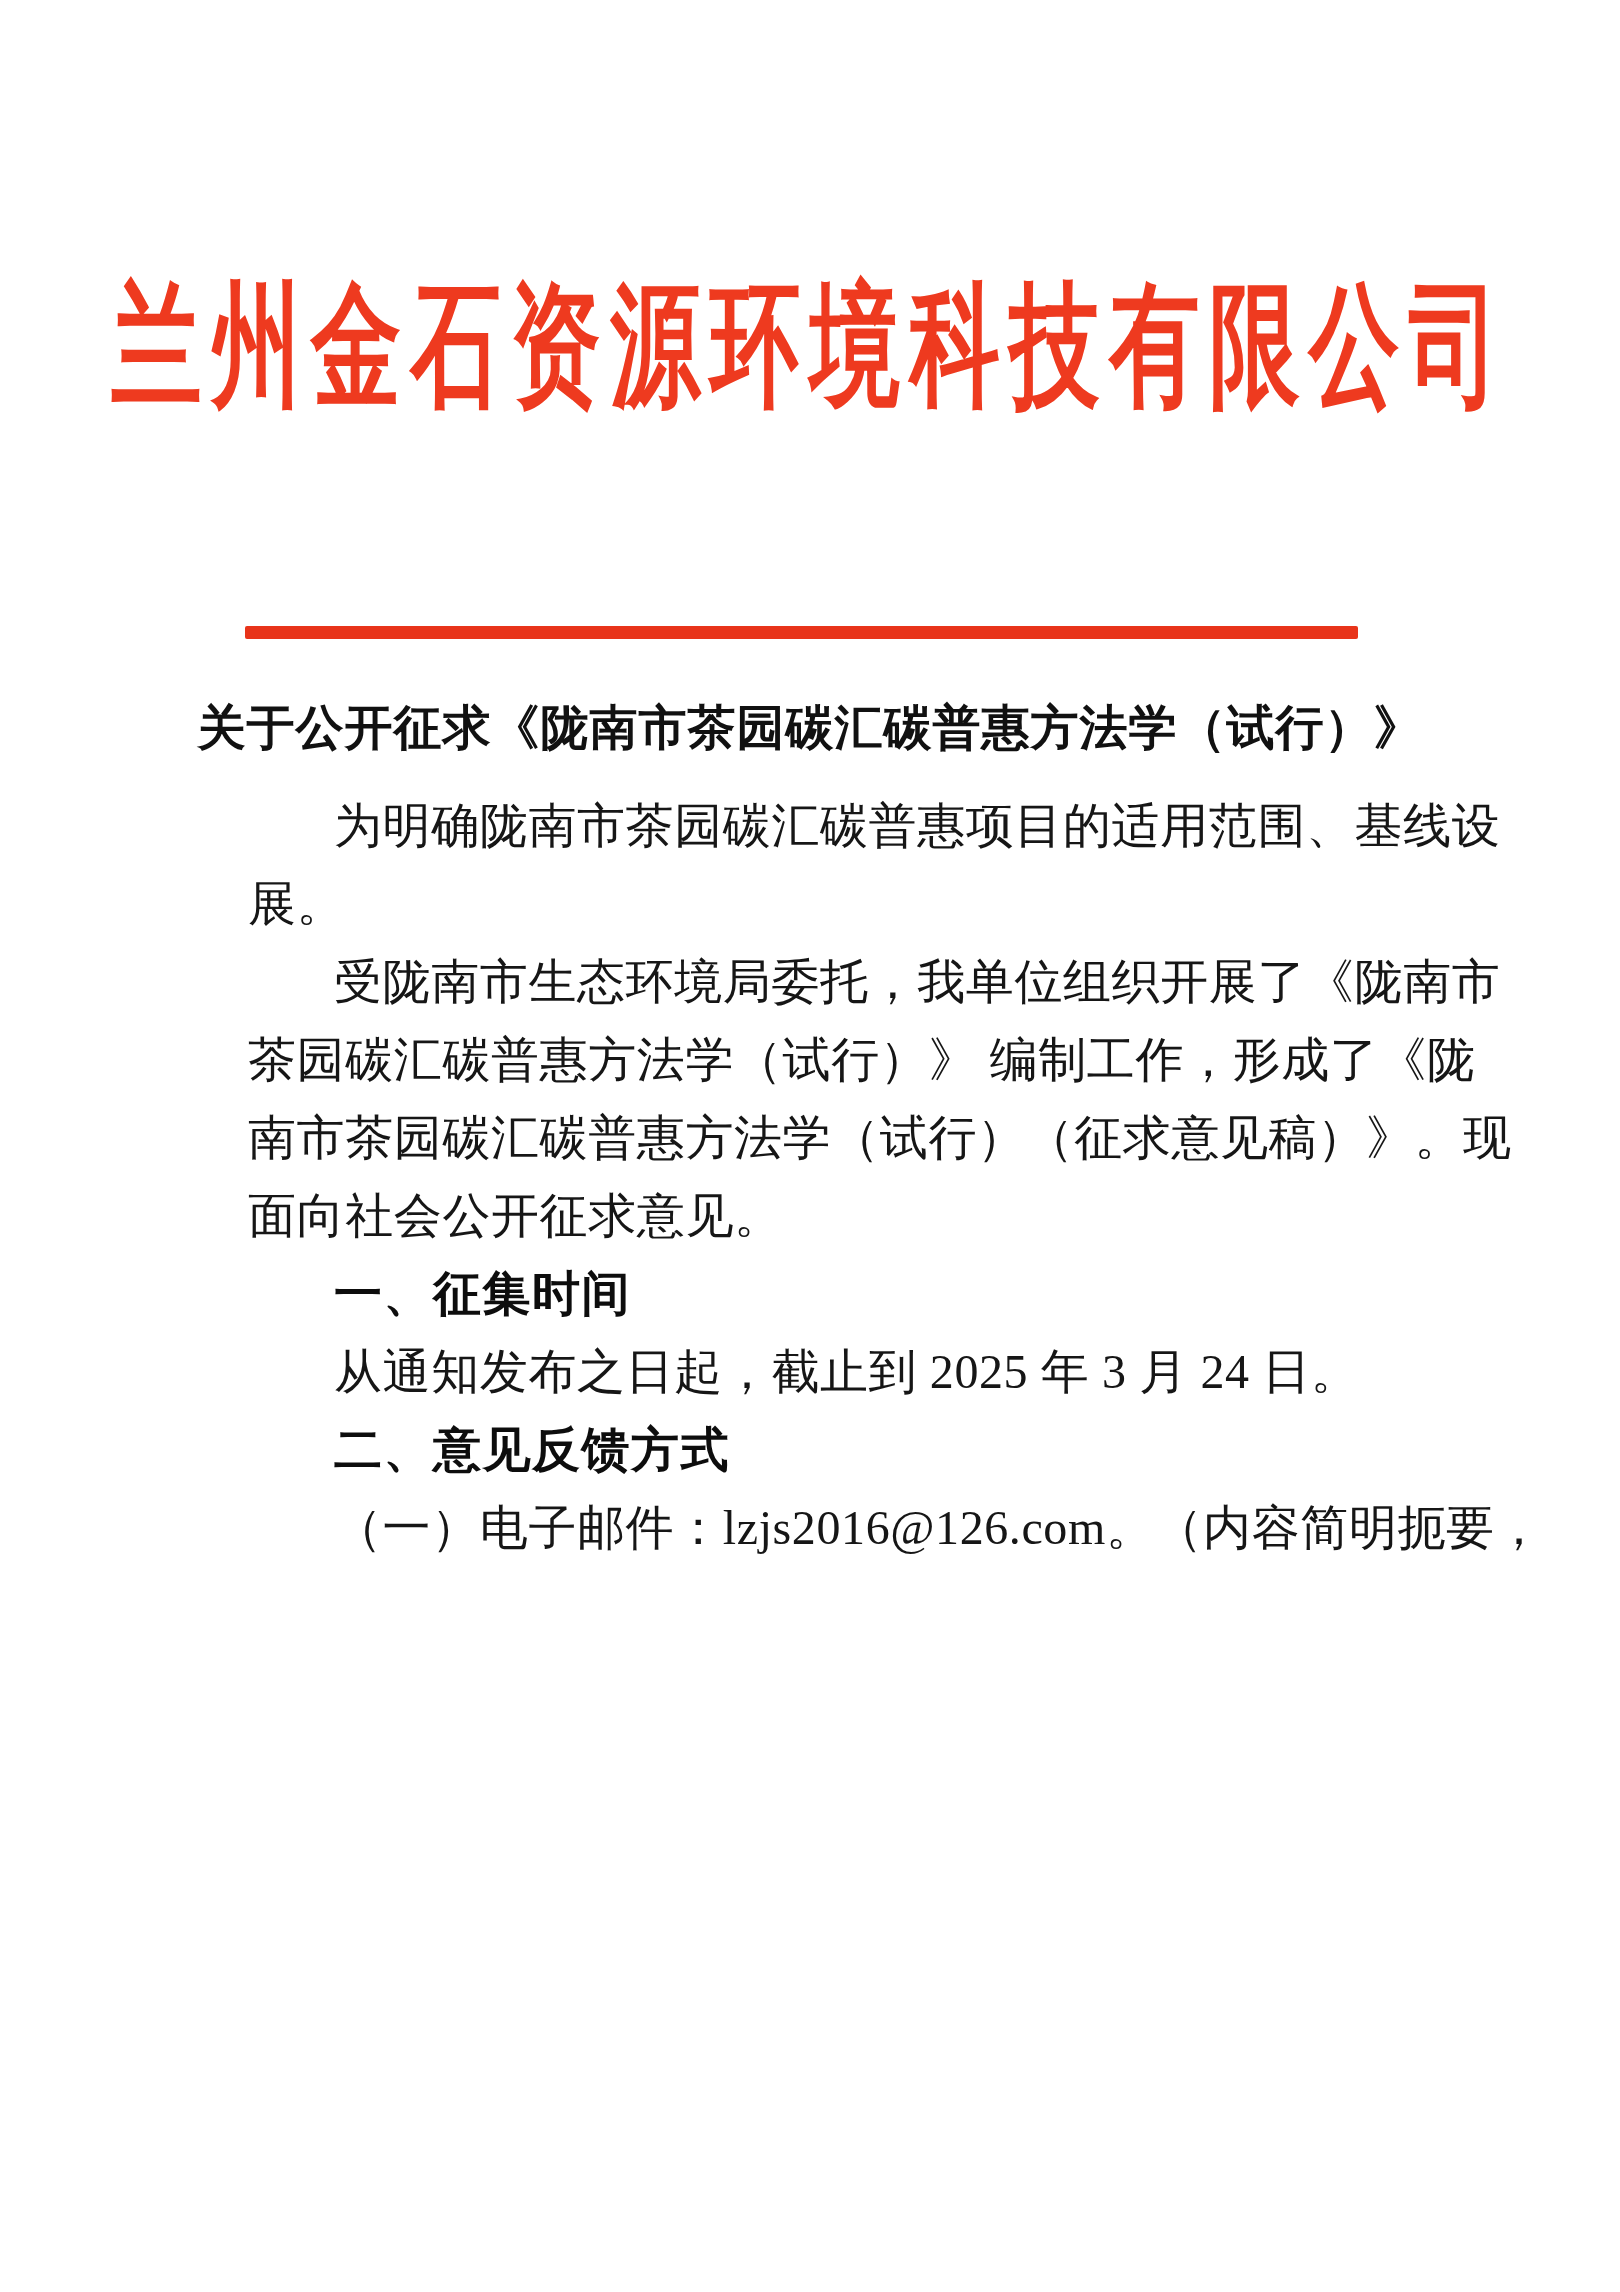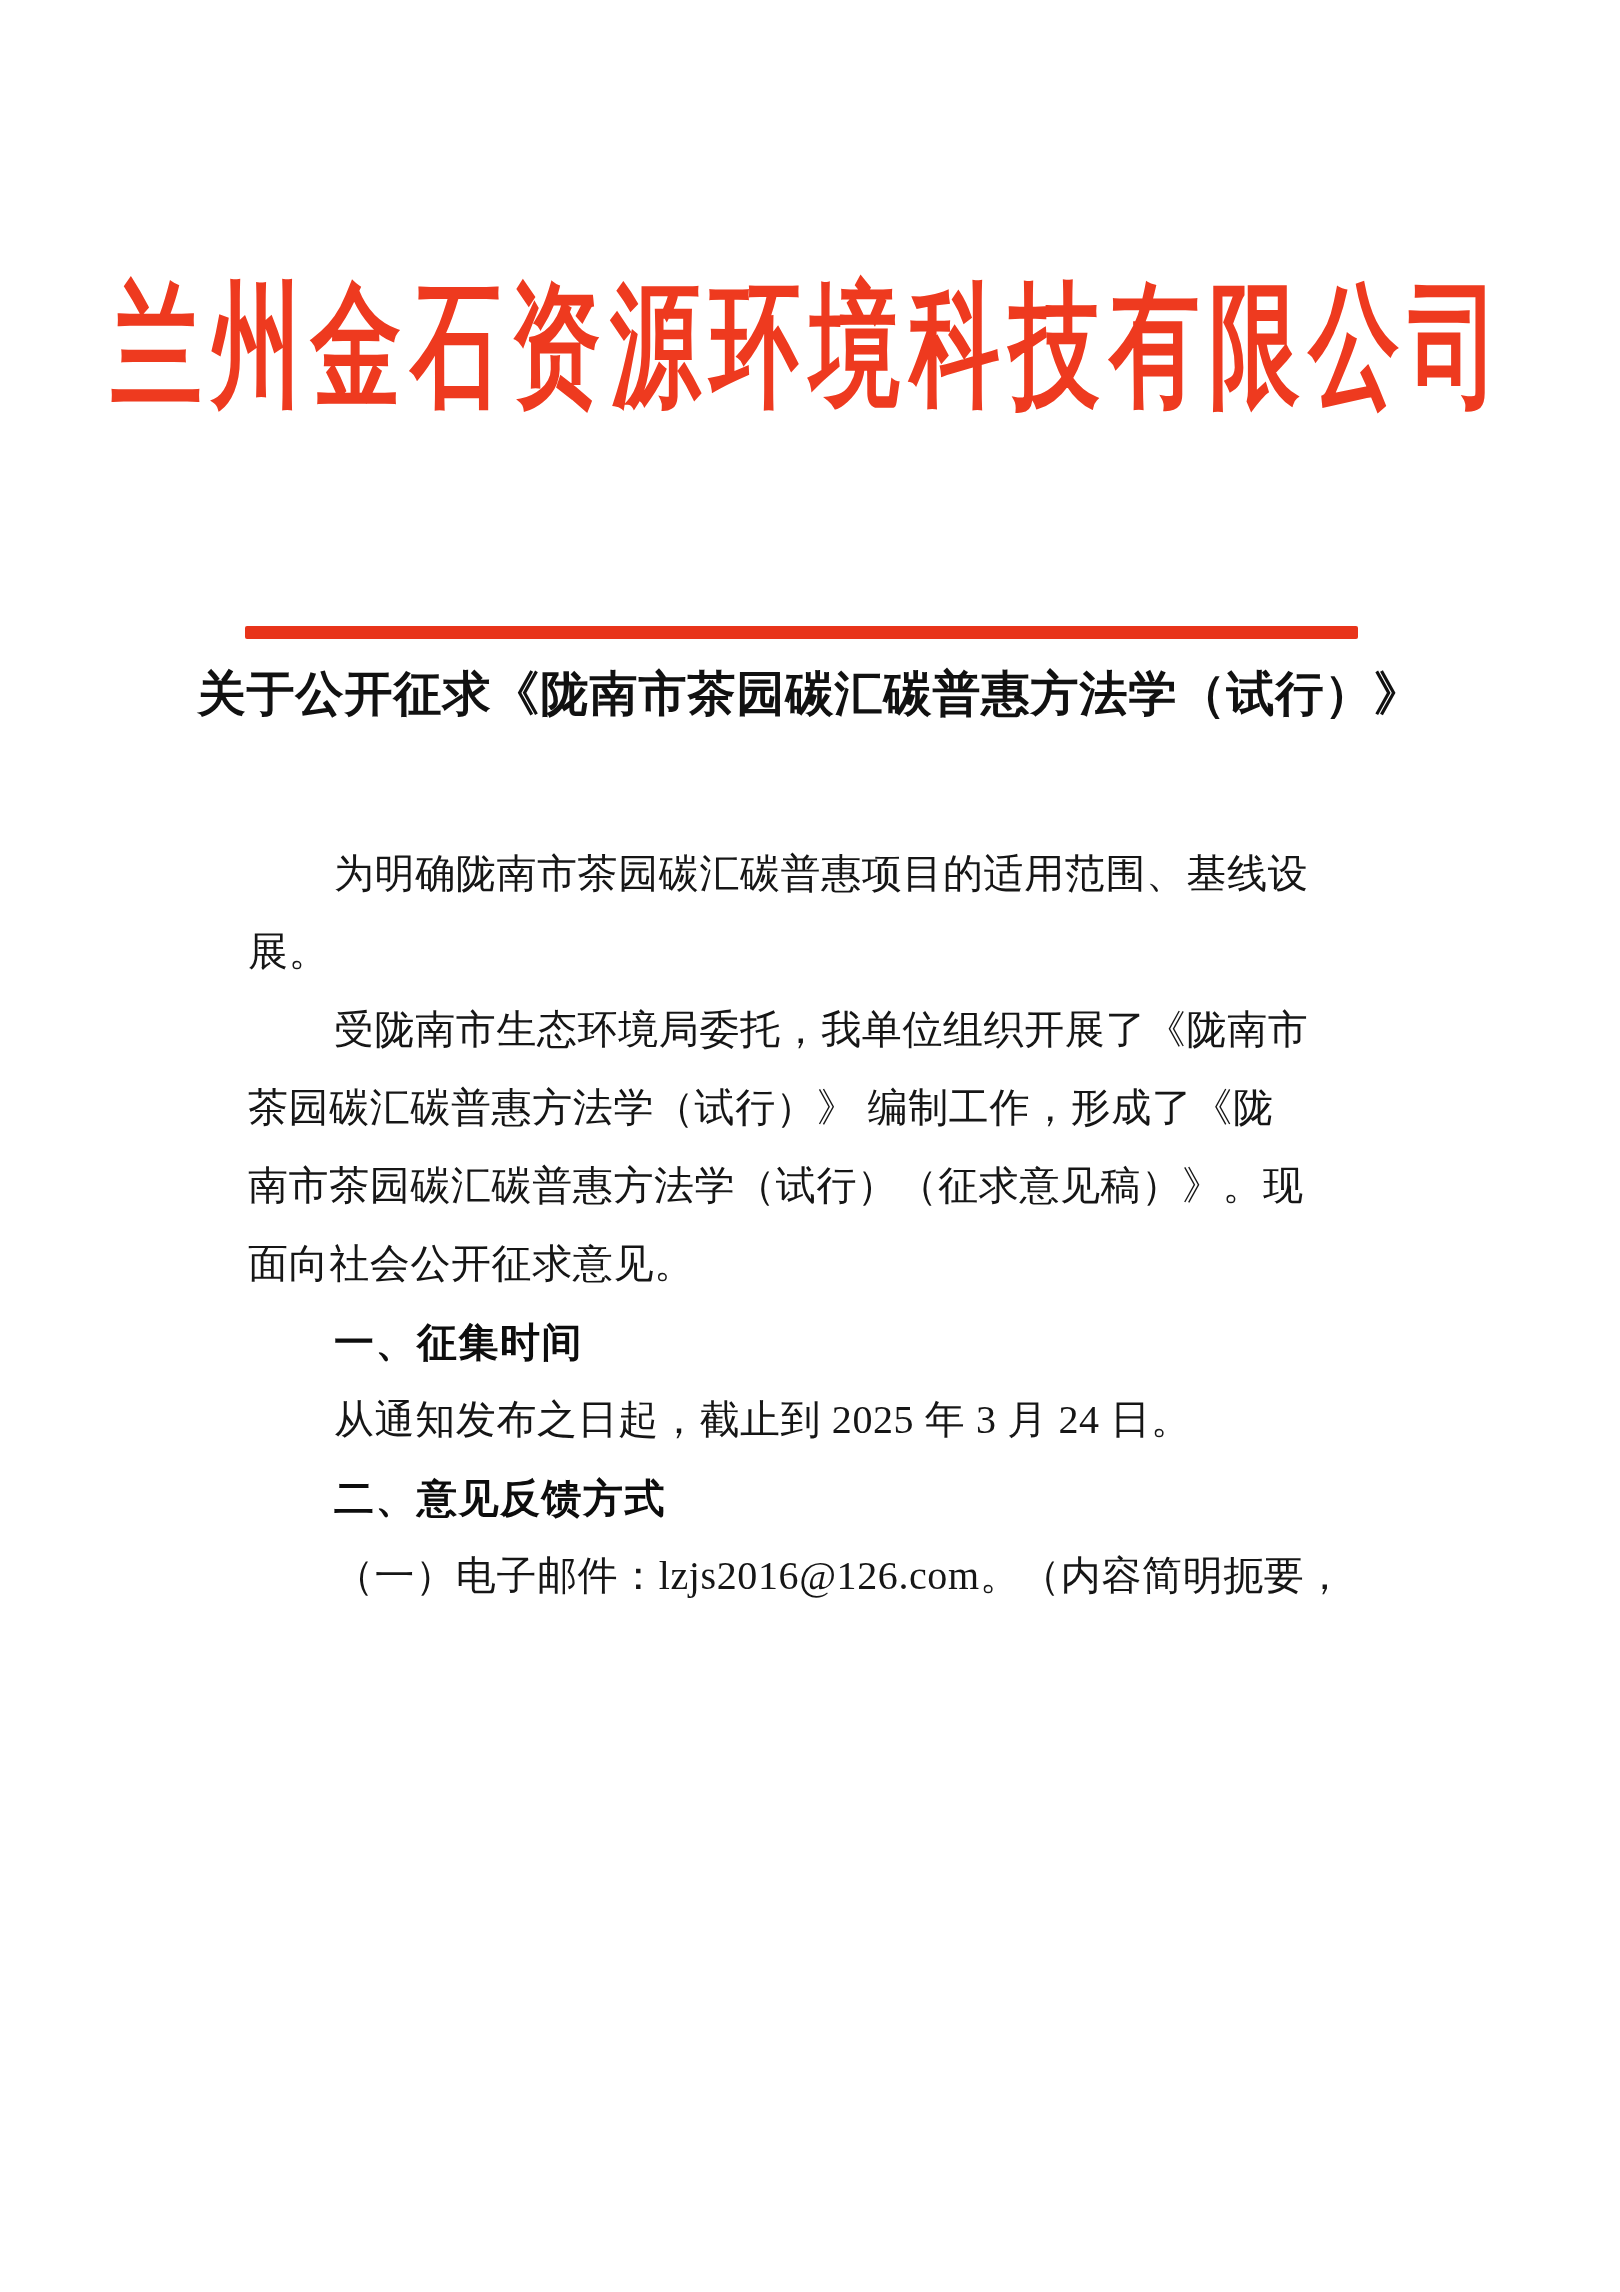--- a/index.html
+++ b/index.html
@@ -35,39 +35,39 @@
     position: absolute;
     left: 245px;
     top: 626px;
     width: 1113px;
     height: 12.7px;
     background: #e8341a;
     border-radius: 2px;
   }
   .doc-title {
     position: absolute;
-    top: 653px;
+    top: 687px;
     left: 0;
     width: 100%;
     text-align: center;
     color: #111111;
     font-family: "Liberation Serif", serif;
     font-weight: bold;
     font-size: 48px;
     line-height: 82px;
     letter-spacing: 1px;
     white-space: nowrap;
   }
   .body-text {
     position: absolute;
     left: 248px;
-    top: 835px;
+    top: 787px;
     width: 1111px;
     color: #161616;
-    font-size: 40px;
+    font-size: 48px;
     line-height: 78px;
   }
   .line {
     height: 78px;
     white-space: nowrap;
     letter-spacing: 0.6px;
   }
   .indent {
     padding-left: 86px;
   }

